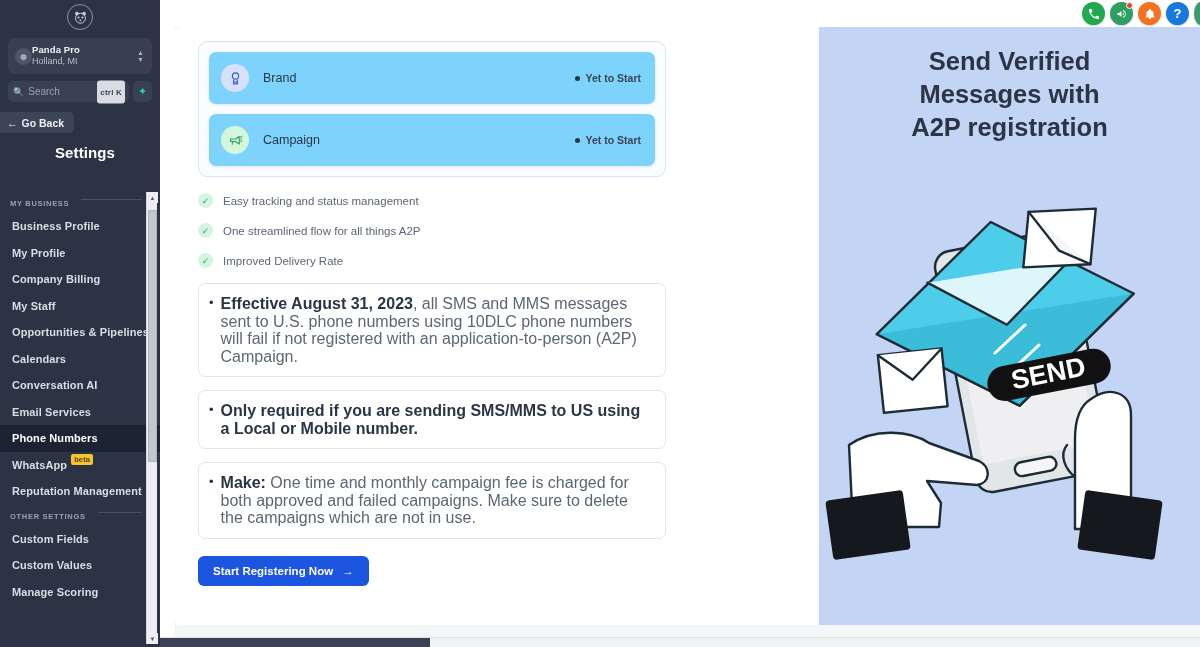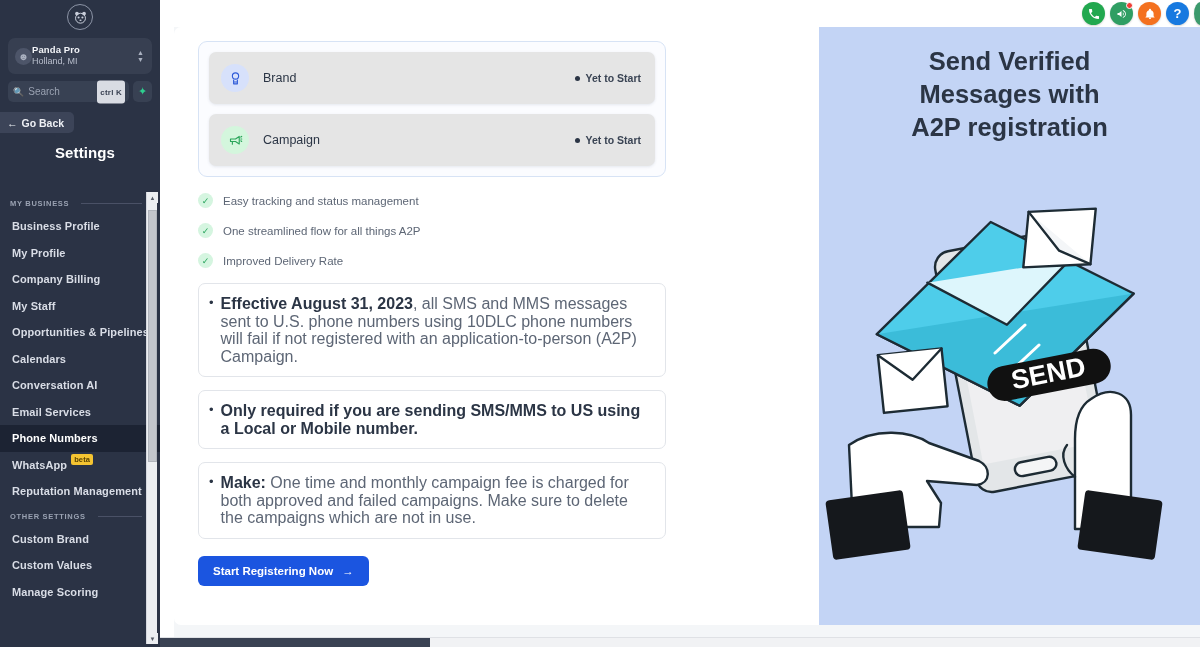--- a/index.html
+++ b/index.html
@@ -85,21 +85,21 @@
   .settings-title {
     color: #ffffff; font-size: 15px; font-weight: 700;
     padding: 11px 0 0 10px; letter-spacing: .1px; text-align: center;
   }
 
   .nav-scroll {
     position: absolute; top: 192px; left: 0; width: 160px; height: 455px;
     overflow: hidden;
   }
   .nav-group-label {
-    display: flex; align-items: center; gap: 12px;
+    display: flex; gap: 12px;
     padding: 7px 10px 5px 10px;
     color: #9aa2b2; font-size: 7.5px; font-weight: 700; letter-spacing: .7px;
     text-transform: uppercase; white-space: nowrap;
   }
   .nav-group-label .rule { flex:1 1 auto; height:1px; background:#4a5166; margin-right:8px;}
   .nav-item {
     height: 26.5px; display: flex; align-items: center;
     padding-left: 12px;
     color: #d9dde6; font-size: 11px; font-weight: 700;
     white-space: nowrap; letter-spacing:.1px;
@@ -161,21 +161,21 @@
     flex: 1 1 auto; background: #c3d4f5; position: relative; overflow: hidden;
   }
 
   
   .status-wrap {
     margin: 0 0 0 24px; width: 468px;
     border: 1px solid #d7e3f5; border-radius: 9px;
     background: #fbfcff; padding: 10px;
   }
   .status-row {
-    background: #e5e5e5; border-radius: 7px;
+    background: #7dd3fc; border-radius: 7px;
     height: 52px; display: flex; align-items: center;
     padding: 0 14px 0 12px;
     box-shadow: 0 1px 3px rgba(30,50,90,0.10);
     margin-bottom: 10px;
   }
   .status-row:last-child { margin-bottom: 0; }
   .row-icon {
     width: 28px; height: 28px; border-radius: 50%;
     display:flex;align-items:center;justify-content:center;
     flex: 0 0 28px;
@@ -326,21 +326,21 @@
       </div>
       <div class="nav-item">
           <span>Reputation Management</span>
         </div>
 
       <div class="nav-group-label">
         <span>OTHER SETTINGS</span>
         <span class="rule"></span>
       </div>
       <div class="nav-item">
-          <span>Custom Brand</span>
+          <span>Custom Fields</span>
         </div>
       <div class="nav-item">
           <span>Custom Values</span>
         </div>
       <div class="nav-item">
           <span>Manage Scoring</span>
         </div>
     </div>
 
     <div class="side-scrollbar">

